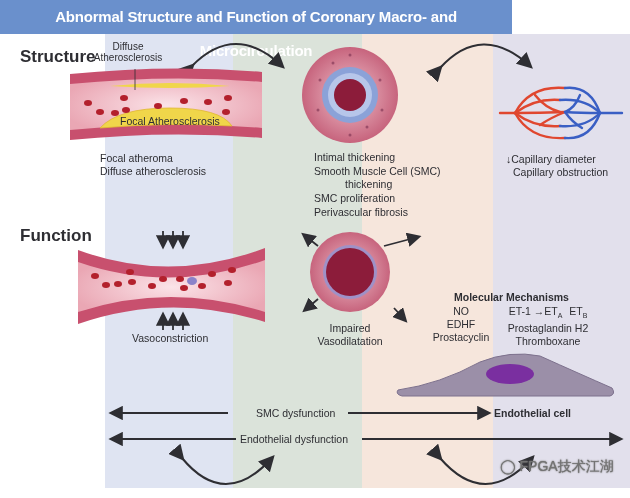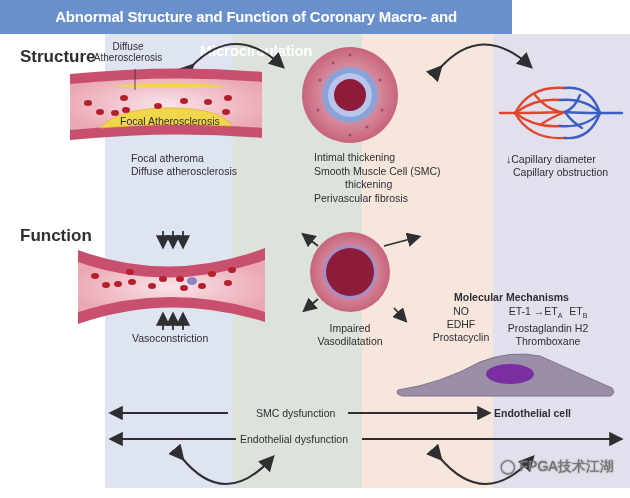--- a/index.html
+++ b/index.html
@@ -165,29 +165,30 @@
   <path d="M440,458 Q485,510 532,458" fill="none" stroke="#2e2e33" stroke-width="2" marker-end="url(#ah)" marker-start="url(#ah)"></path>
 </svg>
 
 <div class="t row-label" style="left:20px;top:50px;">Structure</div>
 <div class="t row-label" style="left:20px;top:229px;">Function</div>
 
 <div class="t center" style="left:88px;top:41px;width:80px;font-size:10px;line-height:11px;white-space:pre;">Diffuse
 Atherosclerosis</div>
 <div class="t" style="left:120px;top:115px;font-size:10.5px;">Focal Atherosclerosis</div>
 
-<div class="t list" style="left:131px;top:152px;">
+<div class="t list" style="left:100px;top:152px;">
   <div>Focal atheroma</div>
   <div>Diffuse atherosclerosis</div>
 </div>
 
 <div class="t list" style="left:314px;top:151px;">
   <div style="margin-bottom:1px;">Intimal thickening</div>
   <div>Smooth Muscle Cell (SMC)</div>
   <div style="margin-bottom:1px;margin-left:31px;">thickening</div>
+  <div style="margin-bottom:1px;">SMC proliferation</div>
   <div>Perivascular fibrosis</div>
 </div>
 
 <div class="t list" style="left:506px;top:153px;">
   <div>↓Capillary diameter</div>
   <div style="padding-left:7px;">Capillary obstruction</div>
 </div>
 
 <div class="t" style="left:132px;top:332px;">Vasoconstriction</div>
 <div class="t center" style="left:310px;top:322px;width:80px;">

